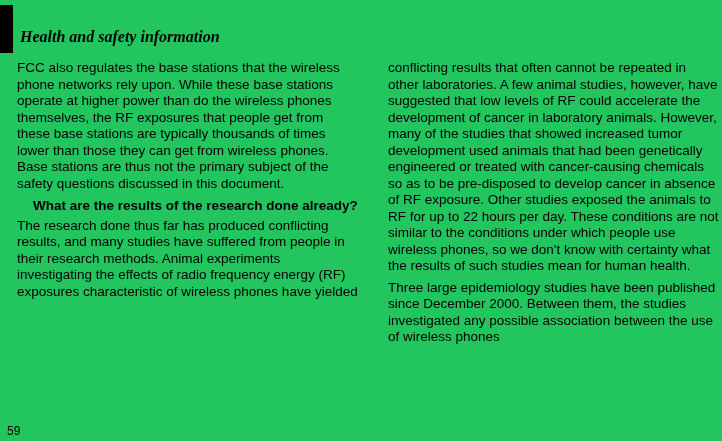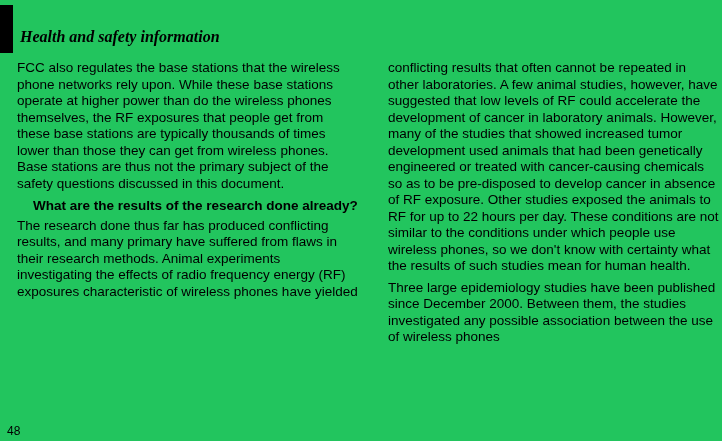--- a/index.html
+++ b/index.html
@@ -82,25 +82,25 @@
   <header>
     <div class="corner-bar"></div>
     <h1 class="chapter-title">Health and safety information</h1>
   </header>
 
   <div class="columns">
 
     <div class="col left">
       <p>FCC also regulates the base stations that the wireless phone networks rely upon. While these base stations operate at higher power than do the wireless phones themselves, the RF exposures that people get from these base stations are typically thousands of times lower than those they can get from wireless phones. Base stations are thus not the primary subject of the safety questions discussed in this document.</p>
       <h2>What are the results of the research done already?</h2>
-      <p>The research done thus far has produced conflicting results, and many primary have suffered from flaws in their research methods. Animal experiments investigating the effects of radio frequency energy (RF) exposures characteristic of wireless phones have yielded</p>
+      <p>The research done thus far has produced conflicting results, and many studies have suffered from people in their research methods. Animal experiments investigating the effects of radio frequency energy (RF) exposures characteristic of wireless phones have yielded</p>
     </div>
 
     <div class="col right">
       <p>conflicting results that often cannot be repeated in other laboratories. A few animal studies, however, have suggested that low levels of RF could accelerate the development of cancer in laboratory animals. However, many of the studies that showed increased tumor development used animals that had been genetically engineered or treated with cancer-causing chemicals so as to be pre-disposed to develop cancer in absence of RF exposure. Other studies exposed the animals to RF for up to 22 hours per day. These conditions are not similar to the conditions under which people use wireless phones, so we don't know with certainty what the results of such studies mean for human health.</p>
       <p>Three large epidemiology studies have been published since December 2000. Between them, the studies investigated any possible association between the use of wireless phones</p>
     </div>
 
   </div>
 
-  <div class="page-number">48</div>
+  <div class="page-number">59</div>
 
 </div>
 
 </body></html>

